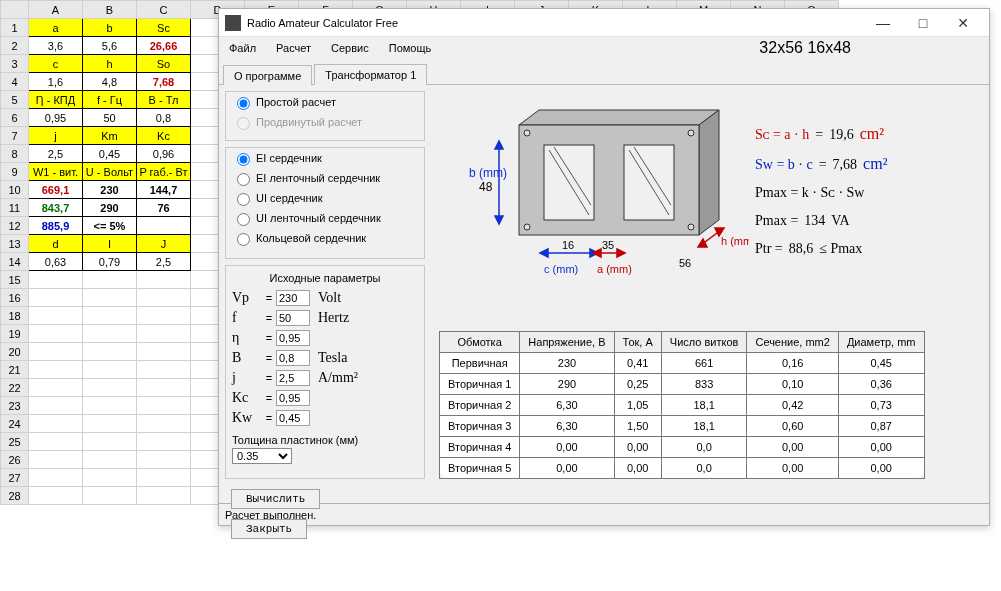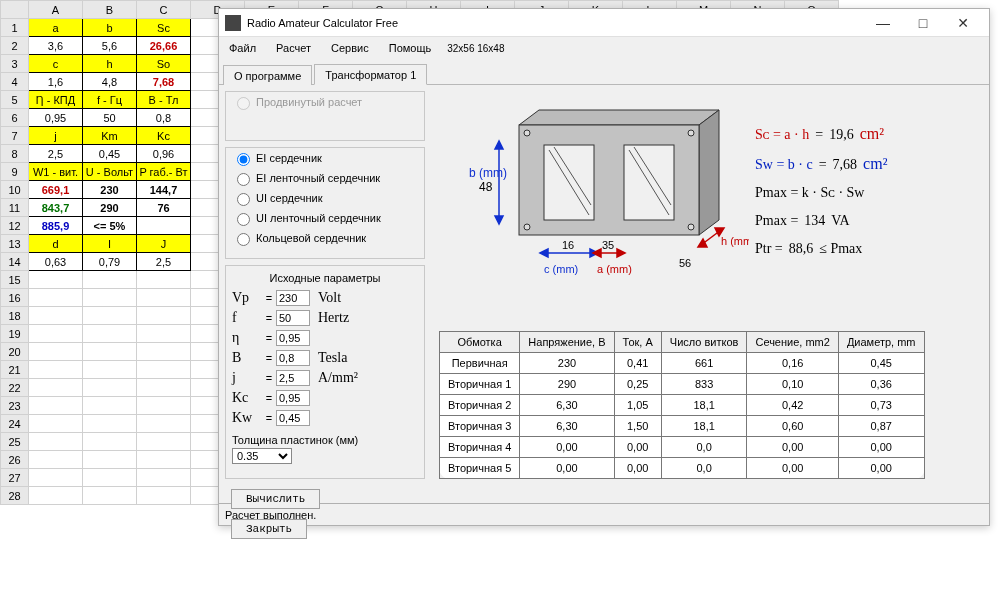--- a/index.html
+++ b/index.html
@@ -78,21 +78,21 @@
     display: flex; align-items: center; justify-content: center;
     font-size: 14px; color: #333;
     cursor: pointer;
   }
   .menubar {
     height: 22px; display: flex; align-items: center;
     padding: 0 6px; gap: 12px;
     background: #f0f0f0;
   }
   .menubar .menuitem { cursor: pointer; padding: 2px 4px; }
-  .menubar .dim { flex:1; text-align:left; font-size:10px; }
+  .menubar .dim { flex:1; text-align:right; font-size:16px; }
   .tabbar {
     height: 26px; display: flex; align-items: flex-end;
     padding: 0 4px;
     background: #f0f0f0;
   }
   .tab {
     padding: 4px 10px 3px;
     border: 1px solid #b8b8b8;
     border-bottom: none;
     background: #f0f0f0;
@@ -744,20 +744,24 @@
 
   <div class="tabbar">
     <div class="tab">О программе</div>
     <div class="tab active">Трансформатор 1</div>
   </div>
   <div class="tabline"></div>
 
   <div class="client">
 
     <div class="groupbox" style="left:6px; top:6px; width:200px; height:50px;">
+      <div class="radiorow">
+        <input type="radio" checked="" style="">
+        <span>Простой расчет</span>
+      </div>
       <div class="radiorow" style="color:#999">
         <input type="radio" disabled="" style="">
         <span>Продвинутый расчет</span>
       </div>
     </div>
 
     <div class="groupbox" style="left:6px; top:62px; width:200px; height:112px;">
       <div class="radiorow">
           <input type="radio" checked="" style="">
           <span>EI сердечник</span>

